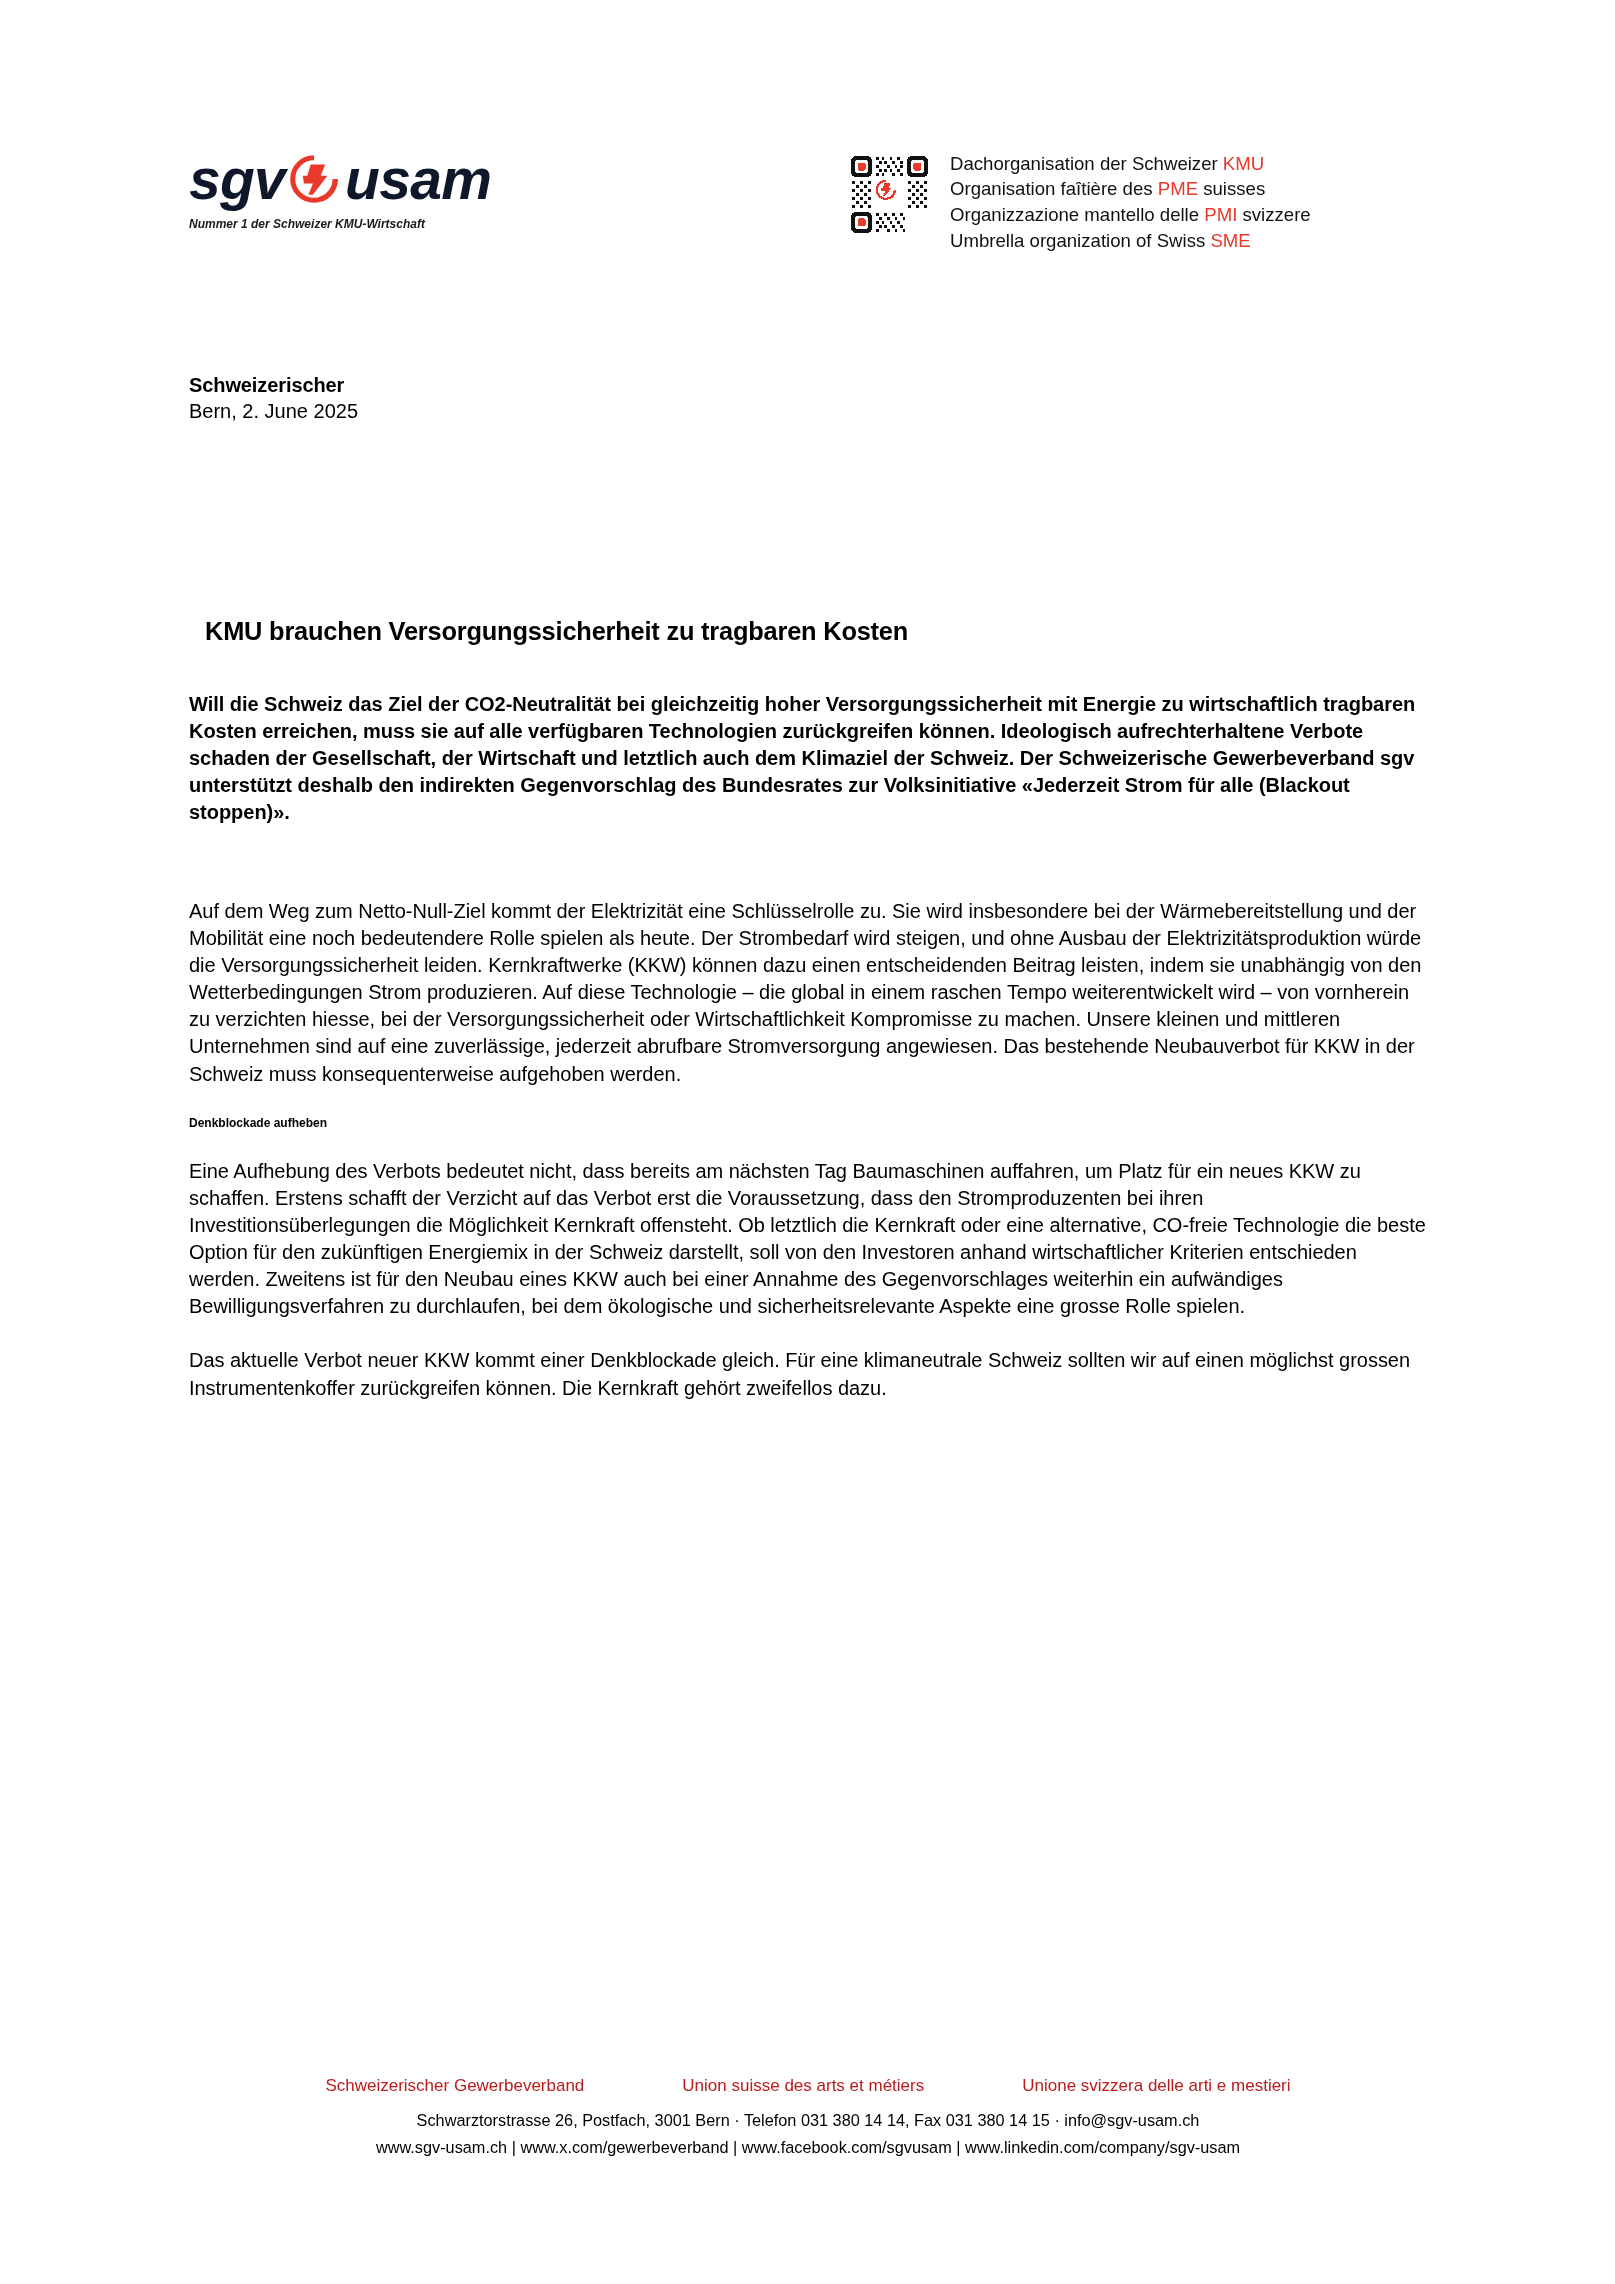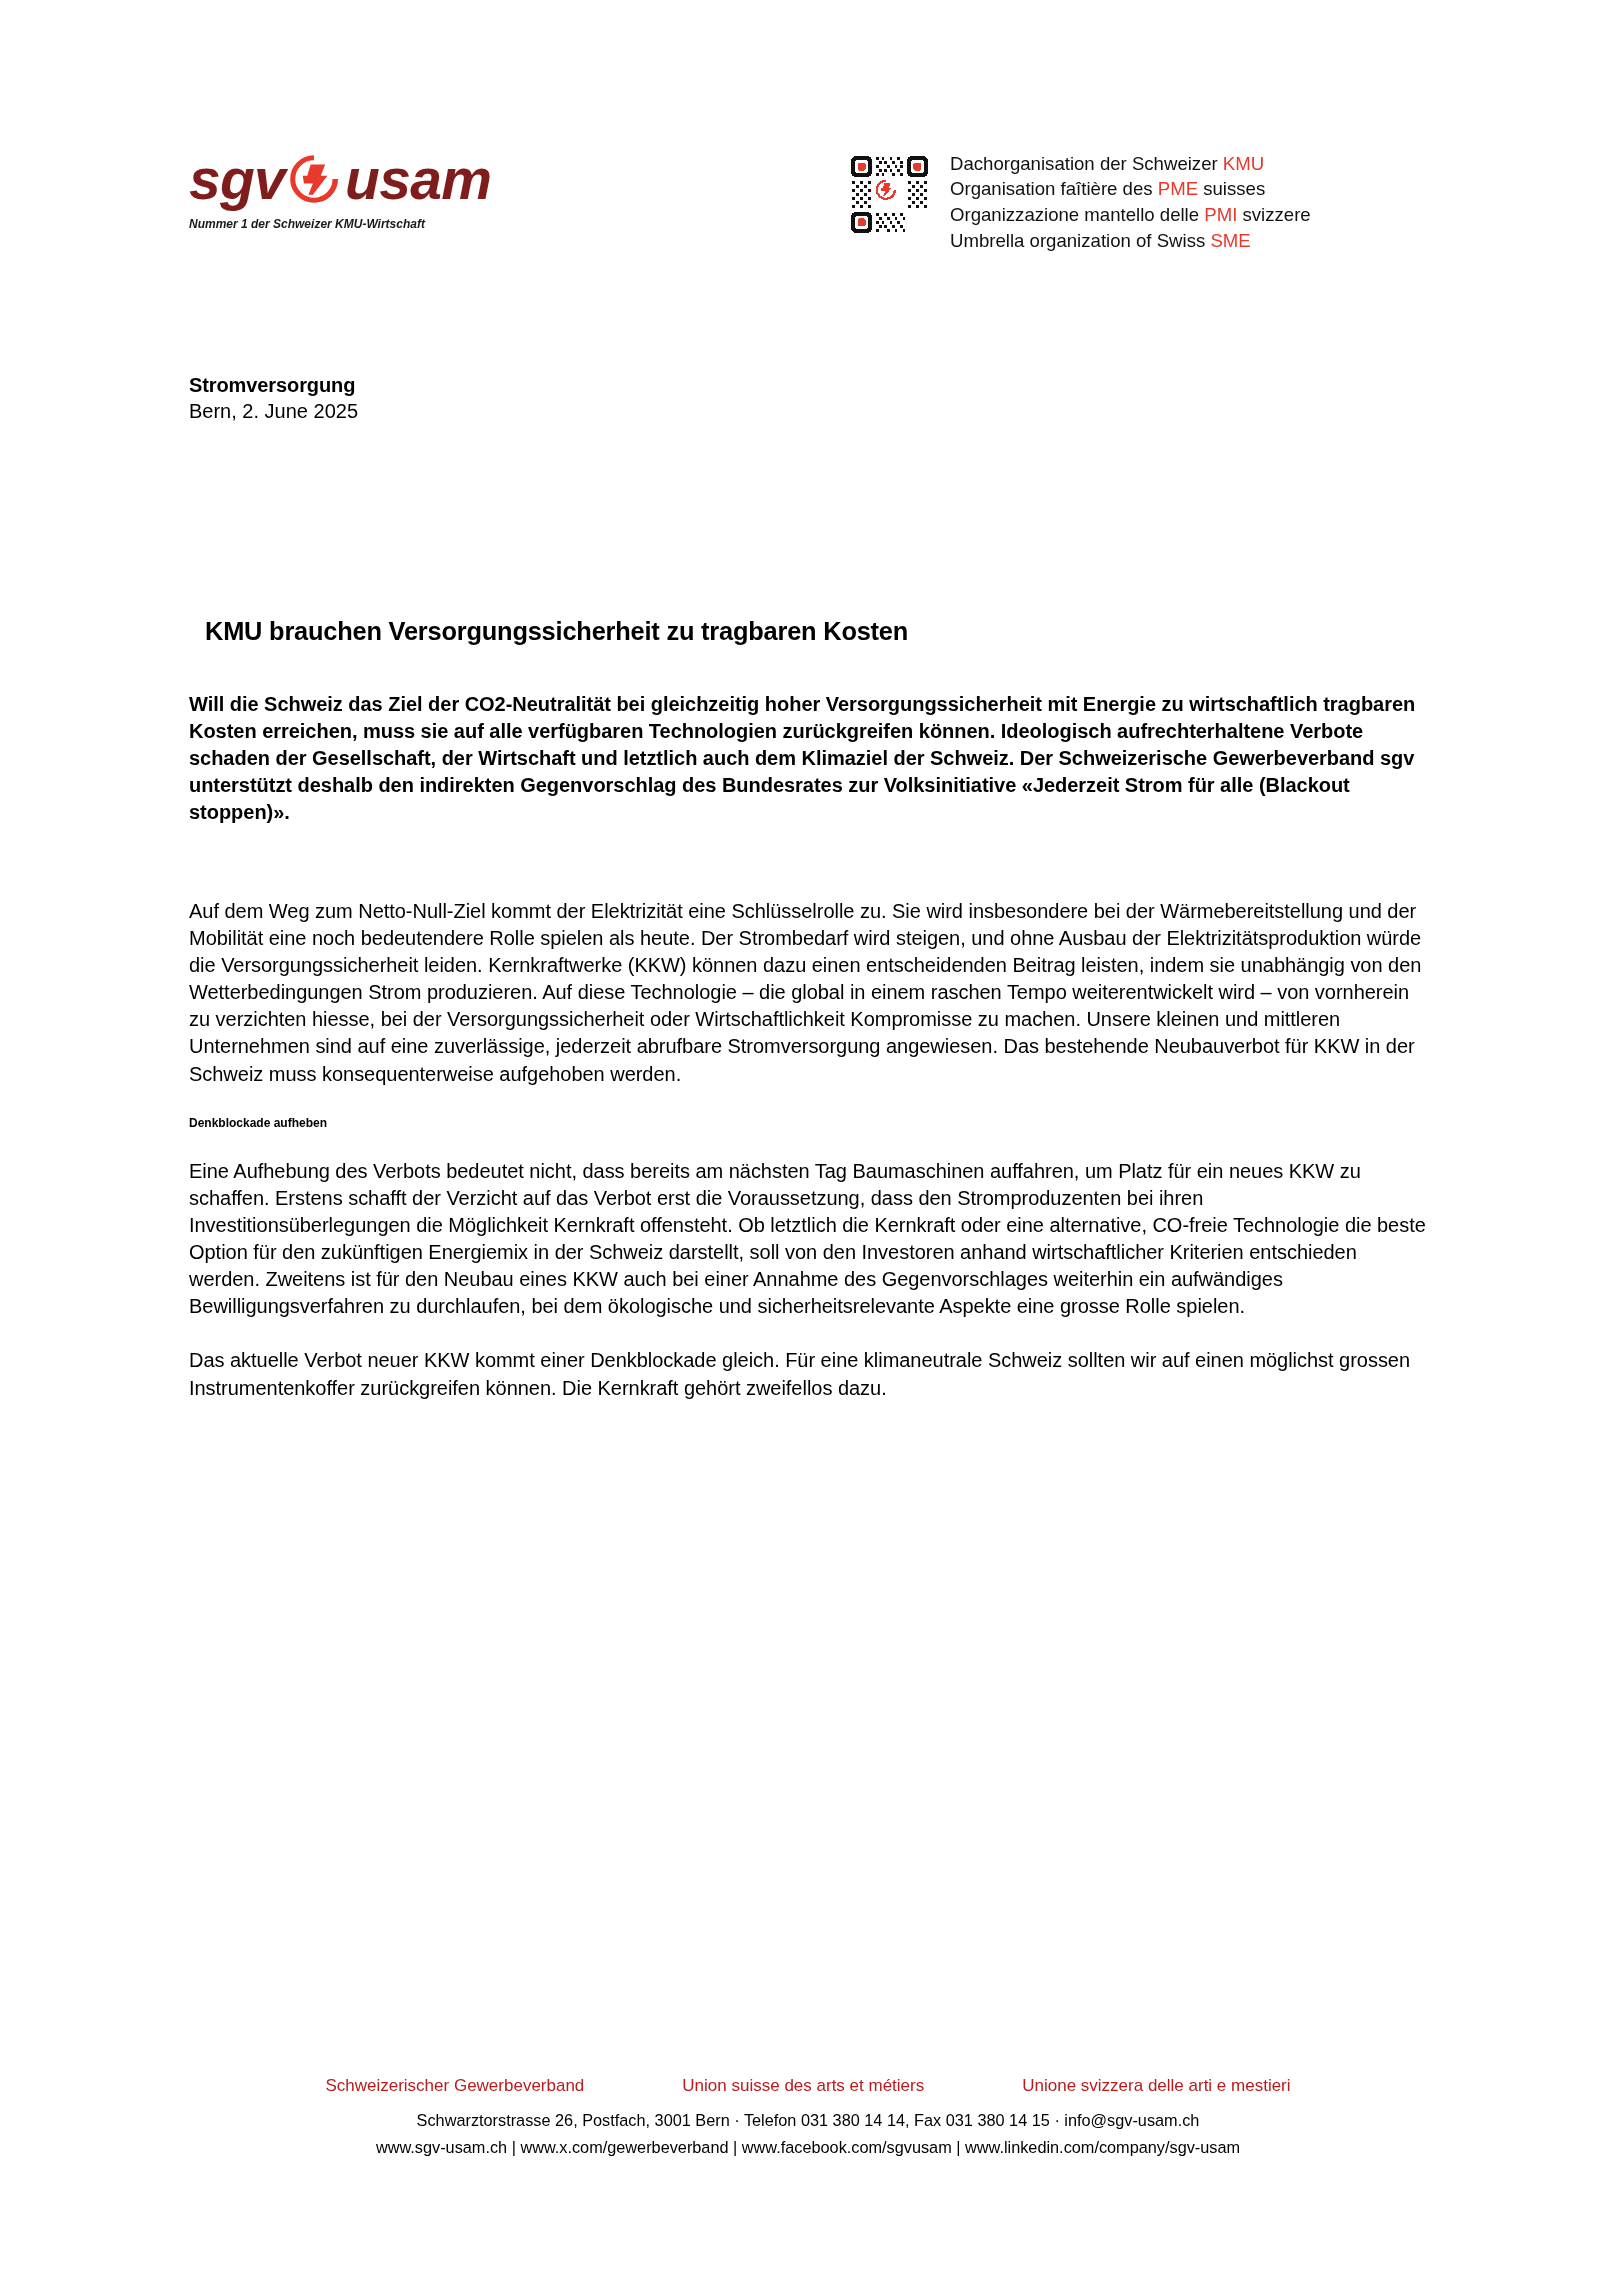--- a/index.html
+++ b/index.html
@@ -34,21 +34,21 @@
     top: 11.7px;
     width: 365px;
   }
   .logo-wordmark {
     display: flex;
     align-items: center;
     font-style: italic;
     font-weight: bold;
     font-size: 57px;
     letter-spacing: -0.7px;
-    color: #7f1d1d;
+    color: #0f172a;
     line-height: 1;
   }
   .logo-emblem {
     position: relative;
     width: 56px;
     height: 56px;
     margin: 0 2.6px 0 1.3px;
     flex: 0 0 auto;
   }
   .logo-emblem svg { display: block; }
@@ -307,21 +307,21 @@
         <div><span>Organisation faîtière des </span><span class="accent">PME</span><span> suisses</span></div>
         <div><span>Organizzazione mantello delle </span><span class="accent">PMI</span><span> svizzere</span></div>
         <div><span>Umbrella organization of Swiss </span><span class="accent">SME</span><span></span></div>
       </div>
     </div>
   </div>
 
   <div class="doc">
 
     <div class="meta">
-      <div class="meta-title">Stromversorgung</div>
+      <div class="meta-title">Schweizerischer</div>
       <div class="meta-date">Bern, 2. June 2025</div>
     </div>
 
     <h1 class="headline">KMU brauchen Versorgungssicherheit zu tragbaren Kosten</h1>
 
     <p class="lead">Will die Schweiz das Ziel der CO2-Neutralität bei gleichzeitig hoher Versorgungssicherheit mit Energie zu wirtschaftlich tragbaren Kosten erreichen, muss sie auf alle verfügbaren Technologien zurückgreifen können. Ideologisch aufrechterhaltene Verbote schaden der Gesellschaft, der Wirtschaft und letztlich auch dem Klimaziel der Schweiz. Der Schweizerische Gewerbeverband sgv unterstützt deshalb den indirekten Gegenvorschlag des Bundesrates zur Volksinitiative «Jederzeit Strom für alle (Blackout stoppen)».</p>
 
     <div class="body-flow">
       <p class="para">Auf dem Weg zum Netto-Null-Ziel kommt der Elektrizität eine Schlüsselrolle zu. Sie wird insbesondere bei der Wärmebereitstellung und der Mobilität eine noch bedeutendere Rolle spielen als heute. Der Strombedarf wird steigen, und ohne Ausbau der Elektrizitätsproduktion würde die Versorgungssicherheit leiden. Kernkraftwerke (KKW) können dazu einen entscheidenden Beitrag leisten, indem sie unabhängig von den Wetterbedingungen Strom produzieren. Auf diese Technologie – die global in einem raschen Tempo weiterentwickelt wird – von vornherein zu verzichten hiesse, bei der Versorgungssicherheit oder Wirtschaftlichkeit Kompromisse zu machen. Unsere kleinen und mittleren Unternehmen sind auf eine zuverlässige, jederzeit abrufbare Stromversorgung angewiesen. Das bestehende Neubauverbot für KKW in der Schweiz muss konsequenterweise aufgehoben werden.</p>
       <h2 class="subhead">Denkblockade aufheben</h2>

